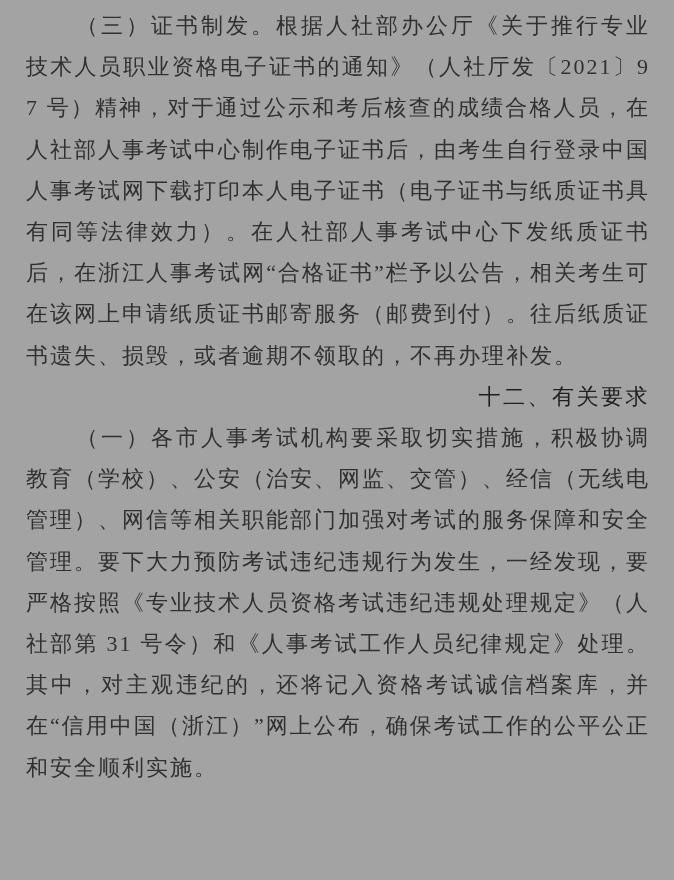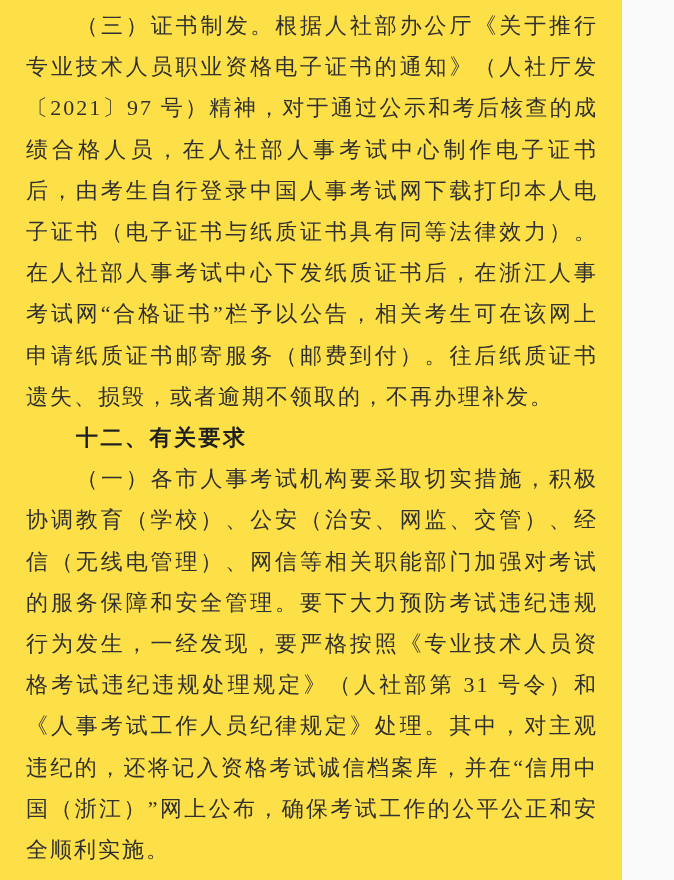--- a/index.html
+++ b/index.html
@@ -5,43 +5,43 @@
   html, body {
     margin: 0;
     padding: 0;
     width: 674px;
     height: 880px;
     background: #fafafa;
     overflow: hidden;
   }
   .page {
     box-sizing: border-box;
-    width: 622px;
+    width: 674px;
     height: 880px;
     padding: 5px 24px 0 26px;
-    background: #fde047;
+    background: #a3a3a3;
   }
   p.para {
     margin: 0;
     font-family: "Liberation Serif", serif;
     font-size: 22px;
     line-height: 41.2px;
     color: #303030;
     letter-spacing: 2px;
     text-align: justify;
     text-justify: inter-ideograph;
     text-indent: 50px;
     word-break: break-all;
   }
   p.heading {
     font-family: "Liberation Sans", sans-serif;
-    font-weight: 700;
+    font-weight: 400;
     font-size: 22px;
     color: #1f1f1f;
-    text-align: left;
+    text-align: right;
     letter-spacing: 2.5px;
   }
 </style>
 </head>
 <body>
 
 <main class="page">
     <p class="para body">（三）证书制发。根据人社部办公厅《关于推行专业技术人员职业资格电子证书的通知》（人社厅发〔2021〕97 号）精神，对于通过公示和考后核查的成绩合格人员，在人社部人事考试中心制作电子证书后，由考生自行登录中国人事考试网下载打印本人电子证书（电子证书与纸质证书具有同等法律效力）。在人社部人事考试中心下发纸质证书后，在浙江人事考试网“合格证书”栏予以公告，相关考生可在该网上申请纸质证书邮寄服务（邮费到付）。往后纸质证书遗失、损毁，或者逾期不领取的，不再办理补发。</p>
     <p class="para heading">十二、有关要求</p>
     <p class="para body">（一）各市人事考试机构要采取切实措施，积极协调教育（学校）、公安（治安、网监、交管）、经信（无线电管理）、网信等相关职能部门加强对考试的服务保障和安全管理。要下大力预防考试违纪违规行为发生，一经发现，要严格按照《专业技术人员资格考试违纪违规处理规定》（人社部第 31 号令）和《人事考试工作人员纪律规定》处理。其中，对主观违纪的，还将记入资格考试诚信档案库，并在“信用中国（浙江）”网上公布，确保考试工作的公平公正和安全顺利实施。</p>

